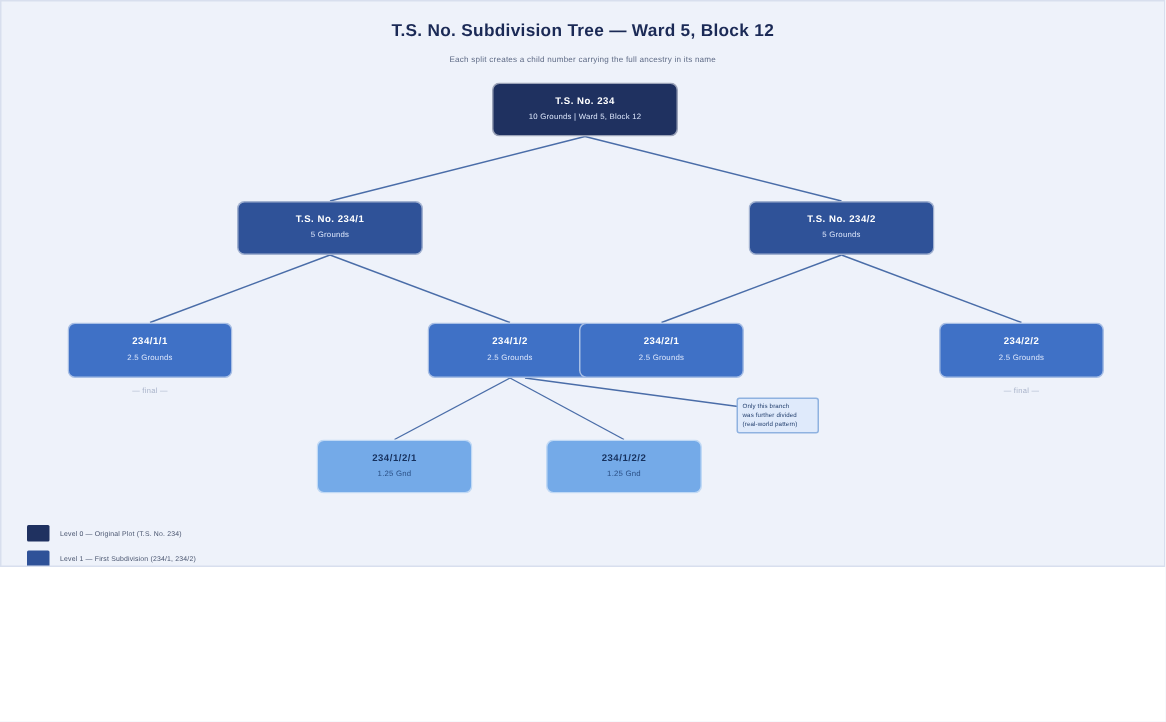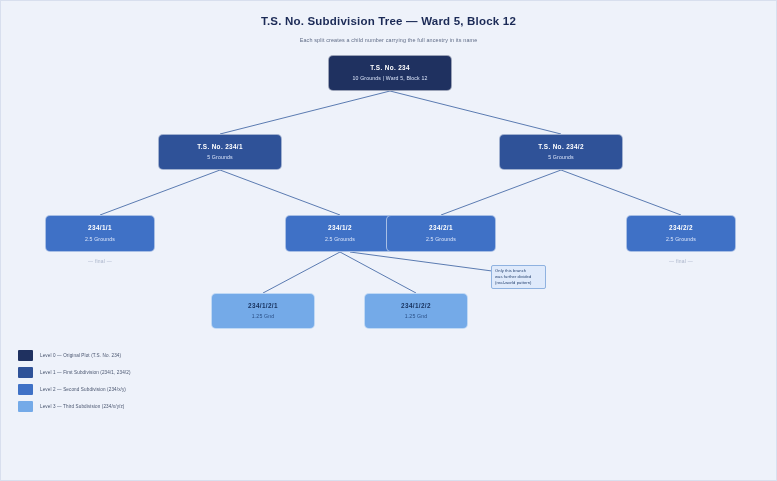--- a/index.html
+++ b/index.html
@@ -3,21 +3,21 @@
 <meta charset="utf-8">
 <style>
   html, body {
     margin: 0;
     padding: 0;
     background: #ffffff;
   }
   #canvas {
     position: relative;
     width: 777px;
-    height: 481px;
+    height: 378px;
     background: #eef2fa;
     overflow: hidden;
     font-family: "Liberation Sans", sans-serif;
     box-sizing: border-box;
   }
   #canvas::after {
     content: "";
     position: absolute;
     inset: 0;
     border: 1px solid #d8dfee;

